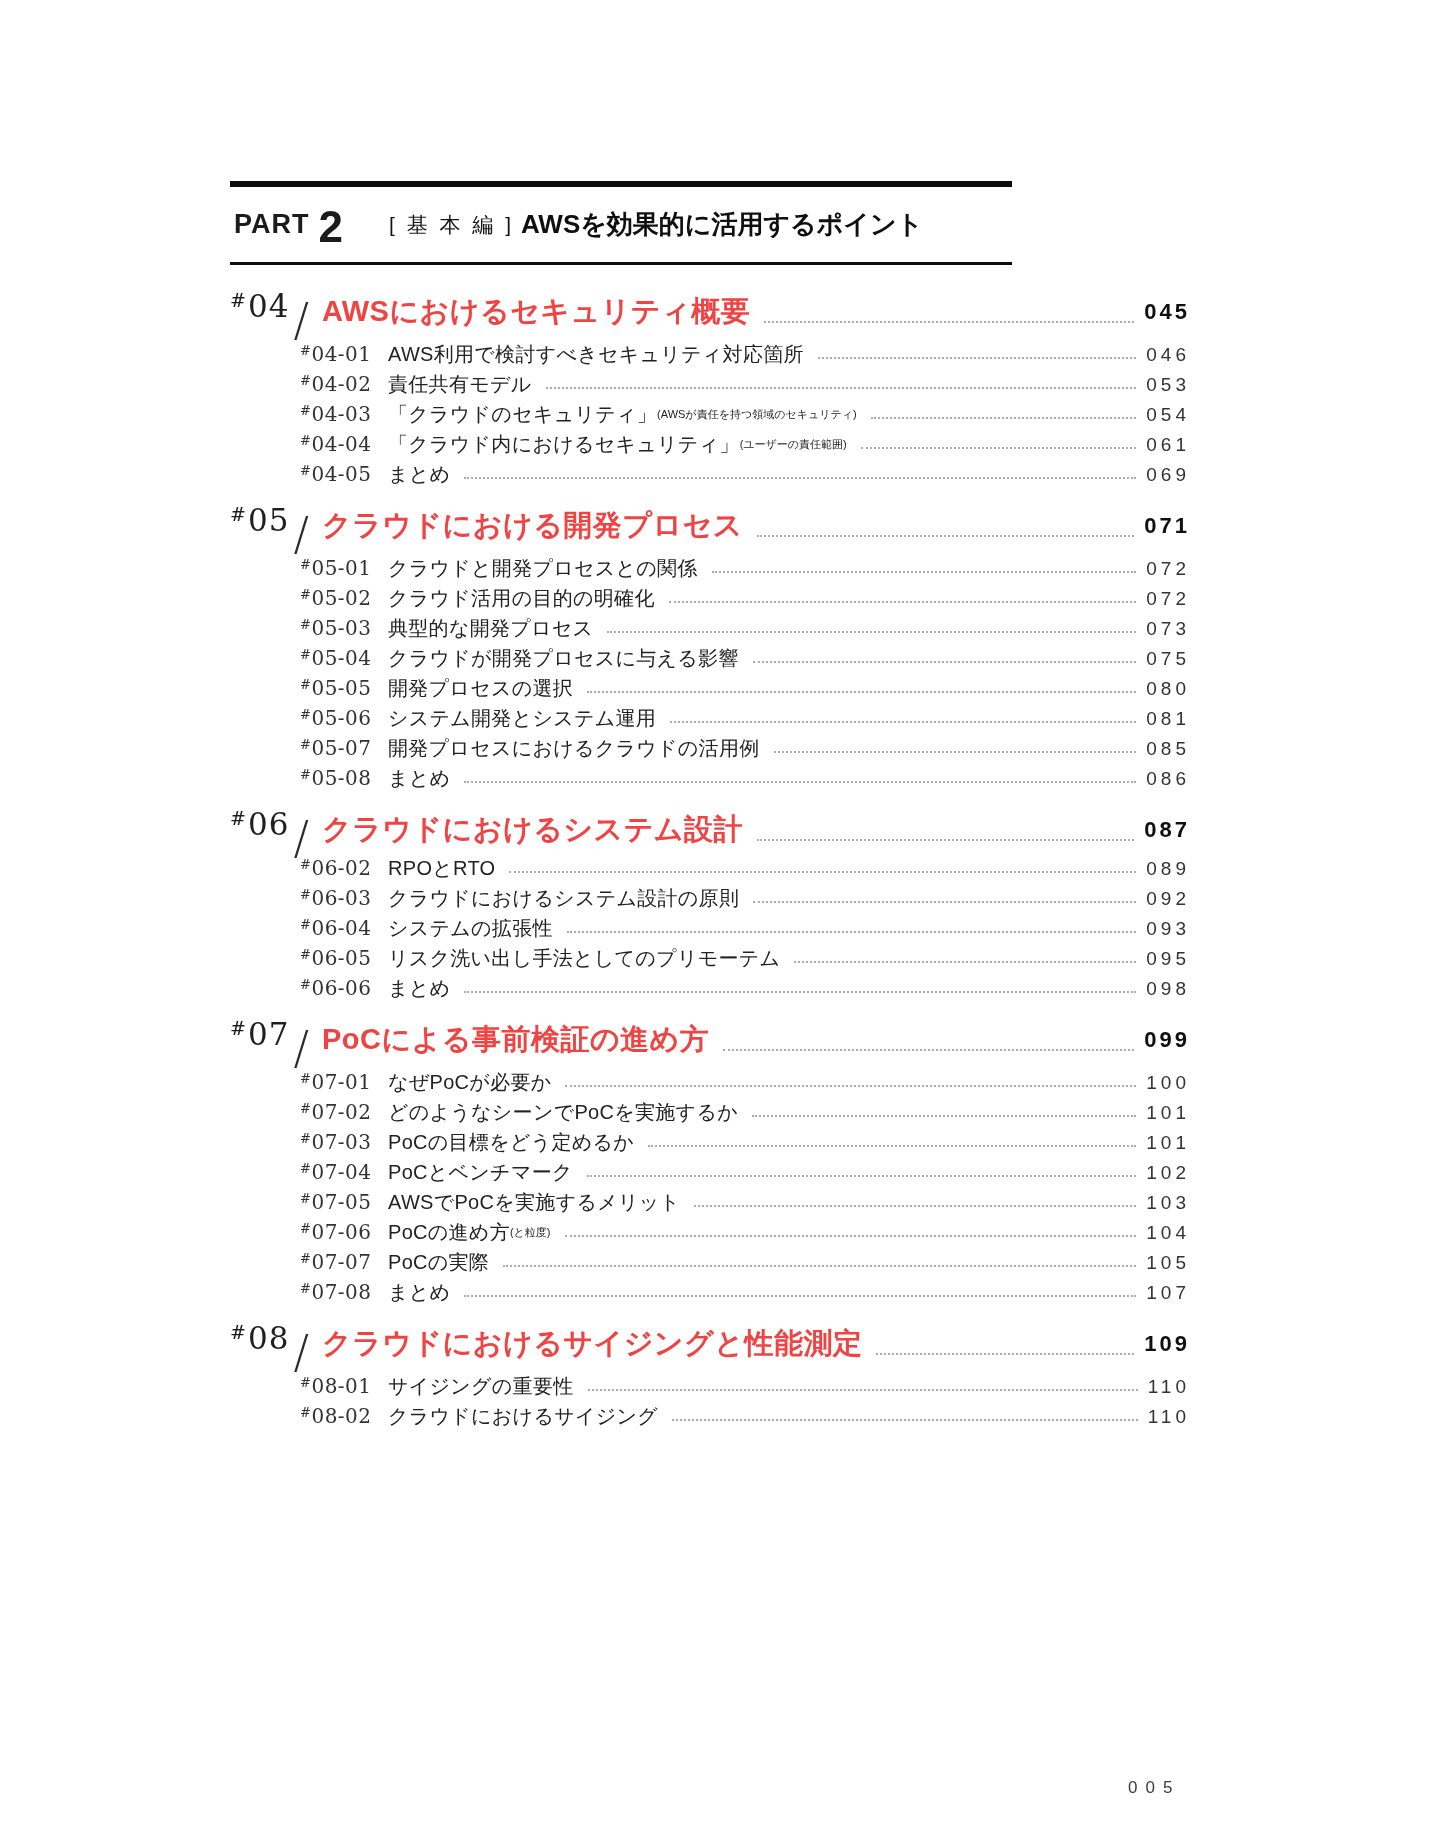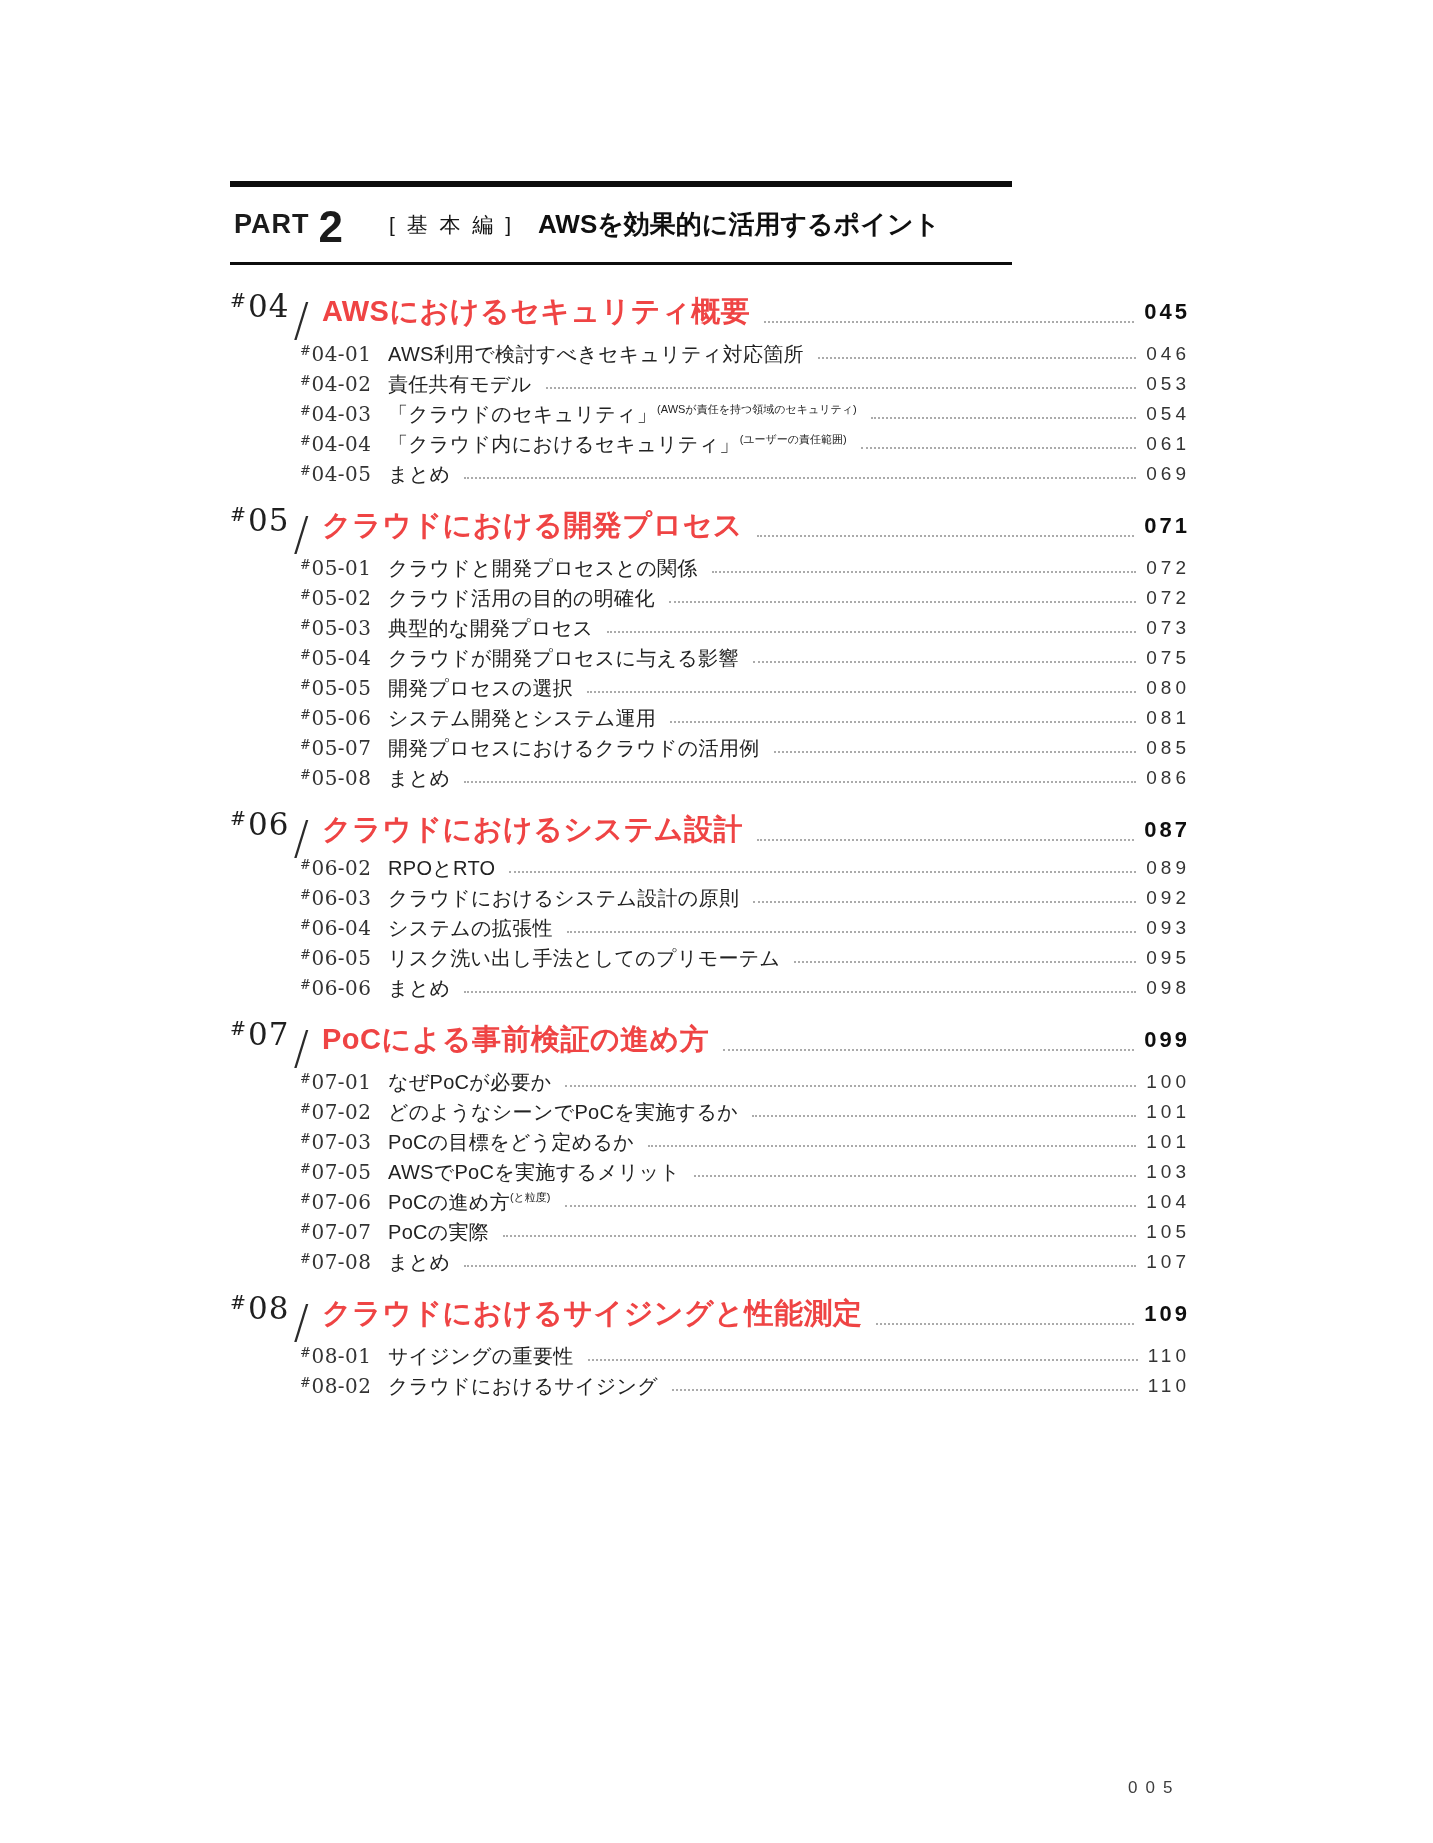--- a/index.html
+++ b/index.html
@@ -17,21 +17,21 @@
     position: absolute; left: 230px; top: 181px; width: 782px; height: 84px;
     box-sizing: border-box;
     border-top: 6px solid #0d0d0d;
     border-bottom: 3px solid #0d0d0d;
     display: flex; align-items: center;
     padding-left: 4px;
   }
   .part-label  { font-size: 27px; font-weight: 700; letter-spacing: 1px; }
   .part-number { font-size: 44px; font-weight: 700; margin-left: 9px; line-height: 1; position: relative; top: 2px; }
   .edition     { font-size: 21px; font-weight: 500; margin-left: 46px; letter-spacing: 3px; color: #151515; }
-  .header-title{ font-size: 26px; font-weight: 700; margin-left: 24px; letter-spacing: 0px; color: #0f0f0f; }
+  .header-title{ font-size: 26px; font-weight: 700; margin-left: 7px; letter-spacing: 0px; color: #0f0f0f; }
 
   
   .toc { position: absolute; left: 230px; top: 272px; width: 960px; }
 
   .sec-row { display: flex; align-items: center; margin-top: 20px; }
   .sec-num {
     font-family: "DejaVu Serif", serif;
     font-size: 31px; font-weight: 400; color: #1f1f1f;
     letter-spacing: 1px; position: relative; top: -6px;
     flex: 0 0 auto;
@@ -39,21 +39,21 @@
   .sec-num .hash { font-size: 19px; position: relative; top: -10px; margin-right: 1px; }
   .sec-slash {
     font-family: "DejaVu Sans", sans-serif;
     font-size: 46px; font-weight: 200; color: #2b2b2b;
     line-height: 0; margin: 0 13px 0 4px; position: relative; top: 8px;
     flex: 0 0 auto;
   }
   .sec-title { font-size: 29px; font-weight: 700; letter-spacing: 0.5px; color: #ef4444; white-space: nowrap; }
   .sec-page  { font-size: 22px; font-weight: 700; letter-spacing: 3px; color: #0f0f0f; flex: 0 0 auto; }
 
-  .item-row { display: flex; align-items: flex-start; margin-top: 7px; padding-left: 70px; line-height: 1.15; }
+  .item-row { display: flex; align-items: center; margin-top: 7px; padding-left: 70px; line-height: 1.15; }
   .item-row.first-of-group { margin-top: 11px; }
   .item-num {
     font-family: "DejaVu Serif", serif;
     font-size: 20px; color: #333333; letter-spacing: 0.5px;
     flex: 0 0 88px; white-space: nowrap;
   }
   .item-num .hash { font-size: 13px; position: relative; top: -6px; }
   .item-title { font-size: 20px; font-weight: 400; color: #222222; letter-spacing: 0.3px; white-space: nowrap; }
   .item-note  { font-size: 11px; font-weight: 400; color: #222222; white-space: nowrap; }
   .item-page  { font-size: 19px; letter-spacing: 4px; color: #333333; flex: 0 0 auto; }
@@ -237,20 +237,26 @@
         <span class="leader"></span>
         <span class="item-page">101</span>
       </div>
       <div class="item-row">
         <span class="item-num"><span class="hash">#</span><span class="digits">07-03</span></span>
         <span class="item-title">PoCの目標をどう定めるか</span>
         <span class="leader"></span>
         <span class="item-page">101</span>
       </div>
       <div class="item-row">
+        <span class="item-num"><span class="hash">#</span><span class="digits">07-04</span></span>
+        <span class="item-title">PoCとベンチマーク</span>
+        <span class="leader"></span>
+        <span class="item-page">102</span>
+      </div>
+      <div class="item-row">
         <span class="item-num"><span class="hash">#</span><span class="digits">07-05</span></span>
         <span class="item-title">AWSでPoCを実施するメリット</span>
         <span class="leader"></span>
         <span class="item-page">103</span>
       </div>
       <div class="item-row">
         <span class="item-num"><span class="hash">#</span><span class="digits">07-06</span></span>
         <span class="item-title">PoCの進め方</span>
         <span class="item-note">(と粒度)</span>
         <span class="leader"></span>

